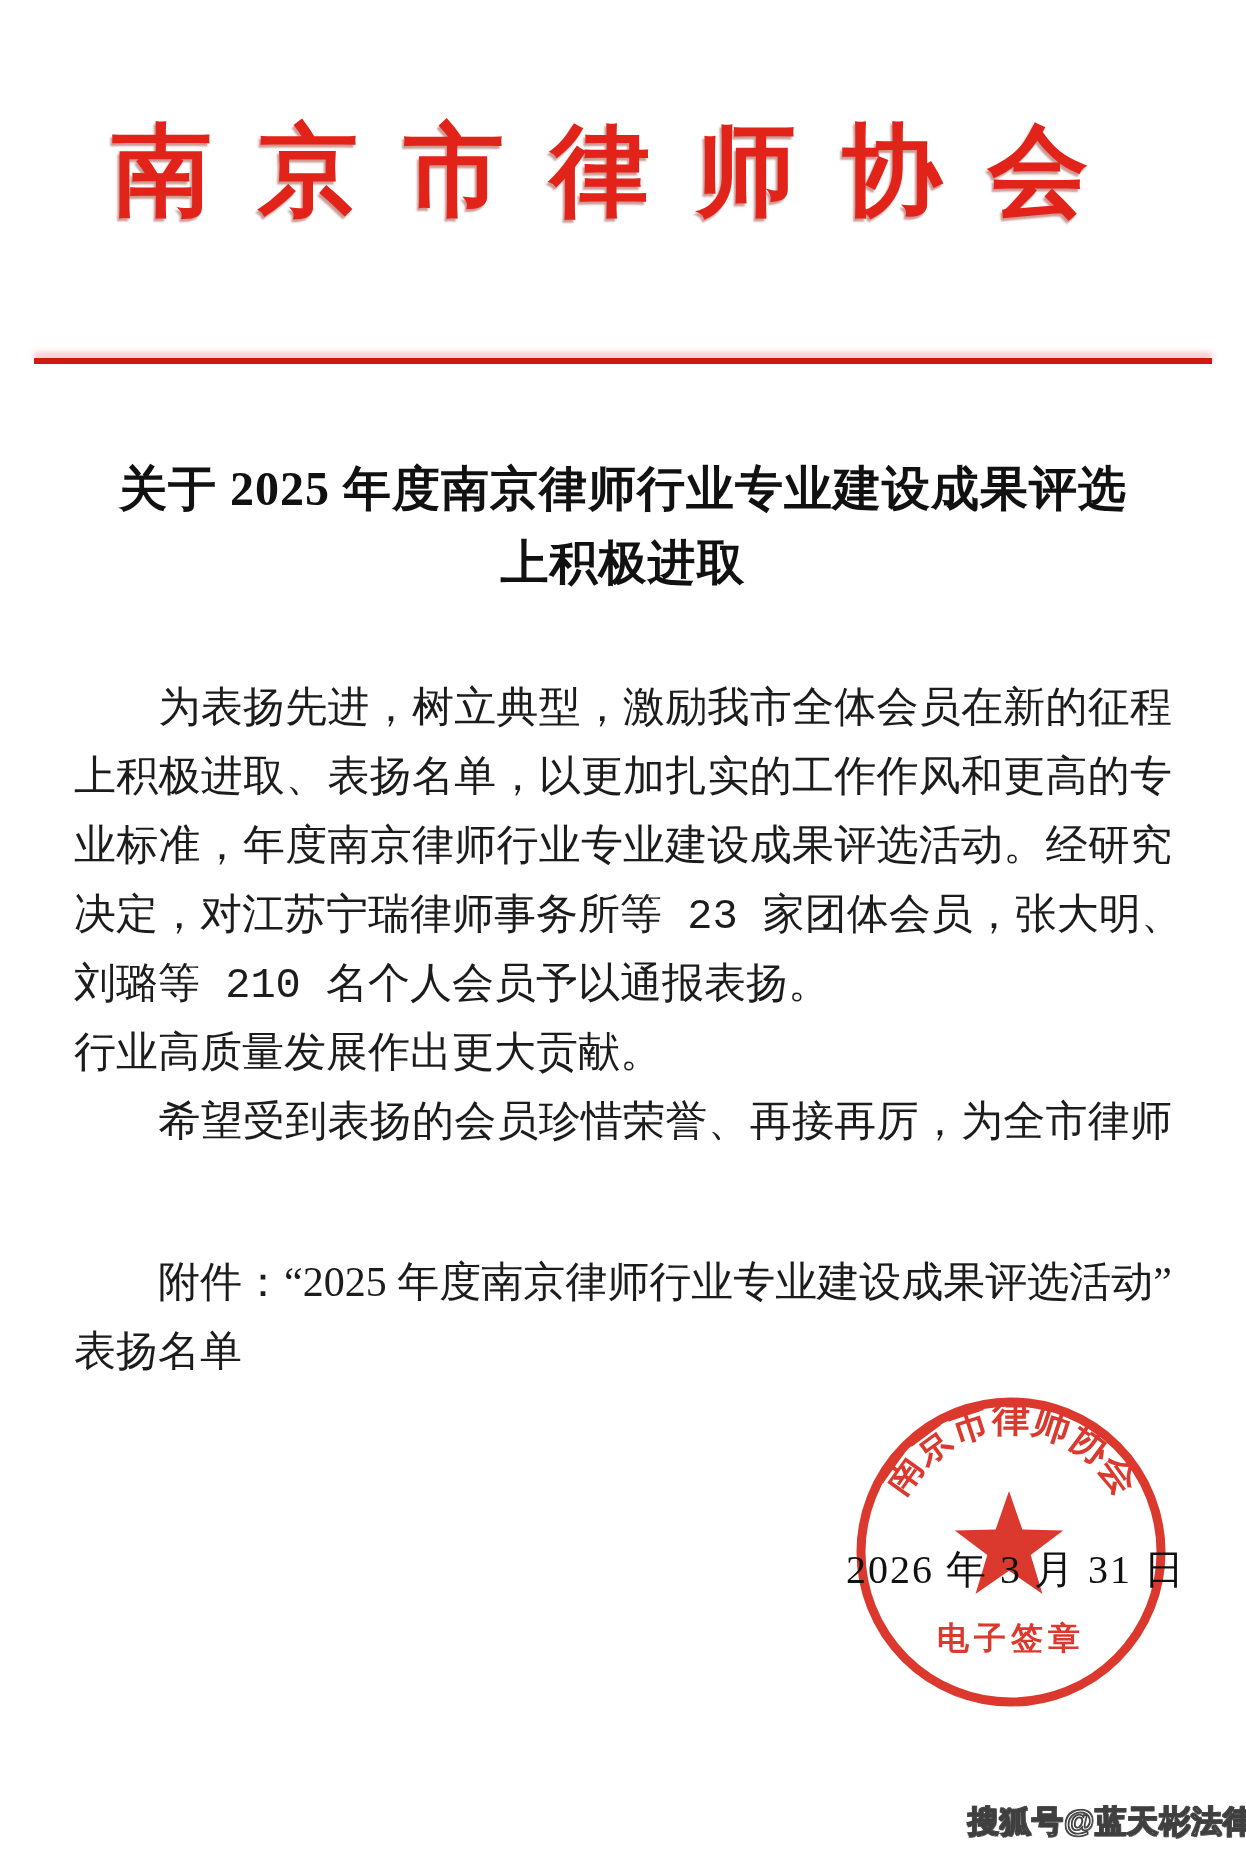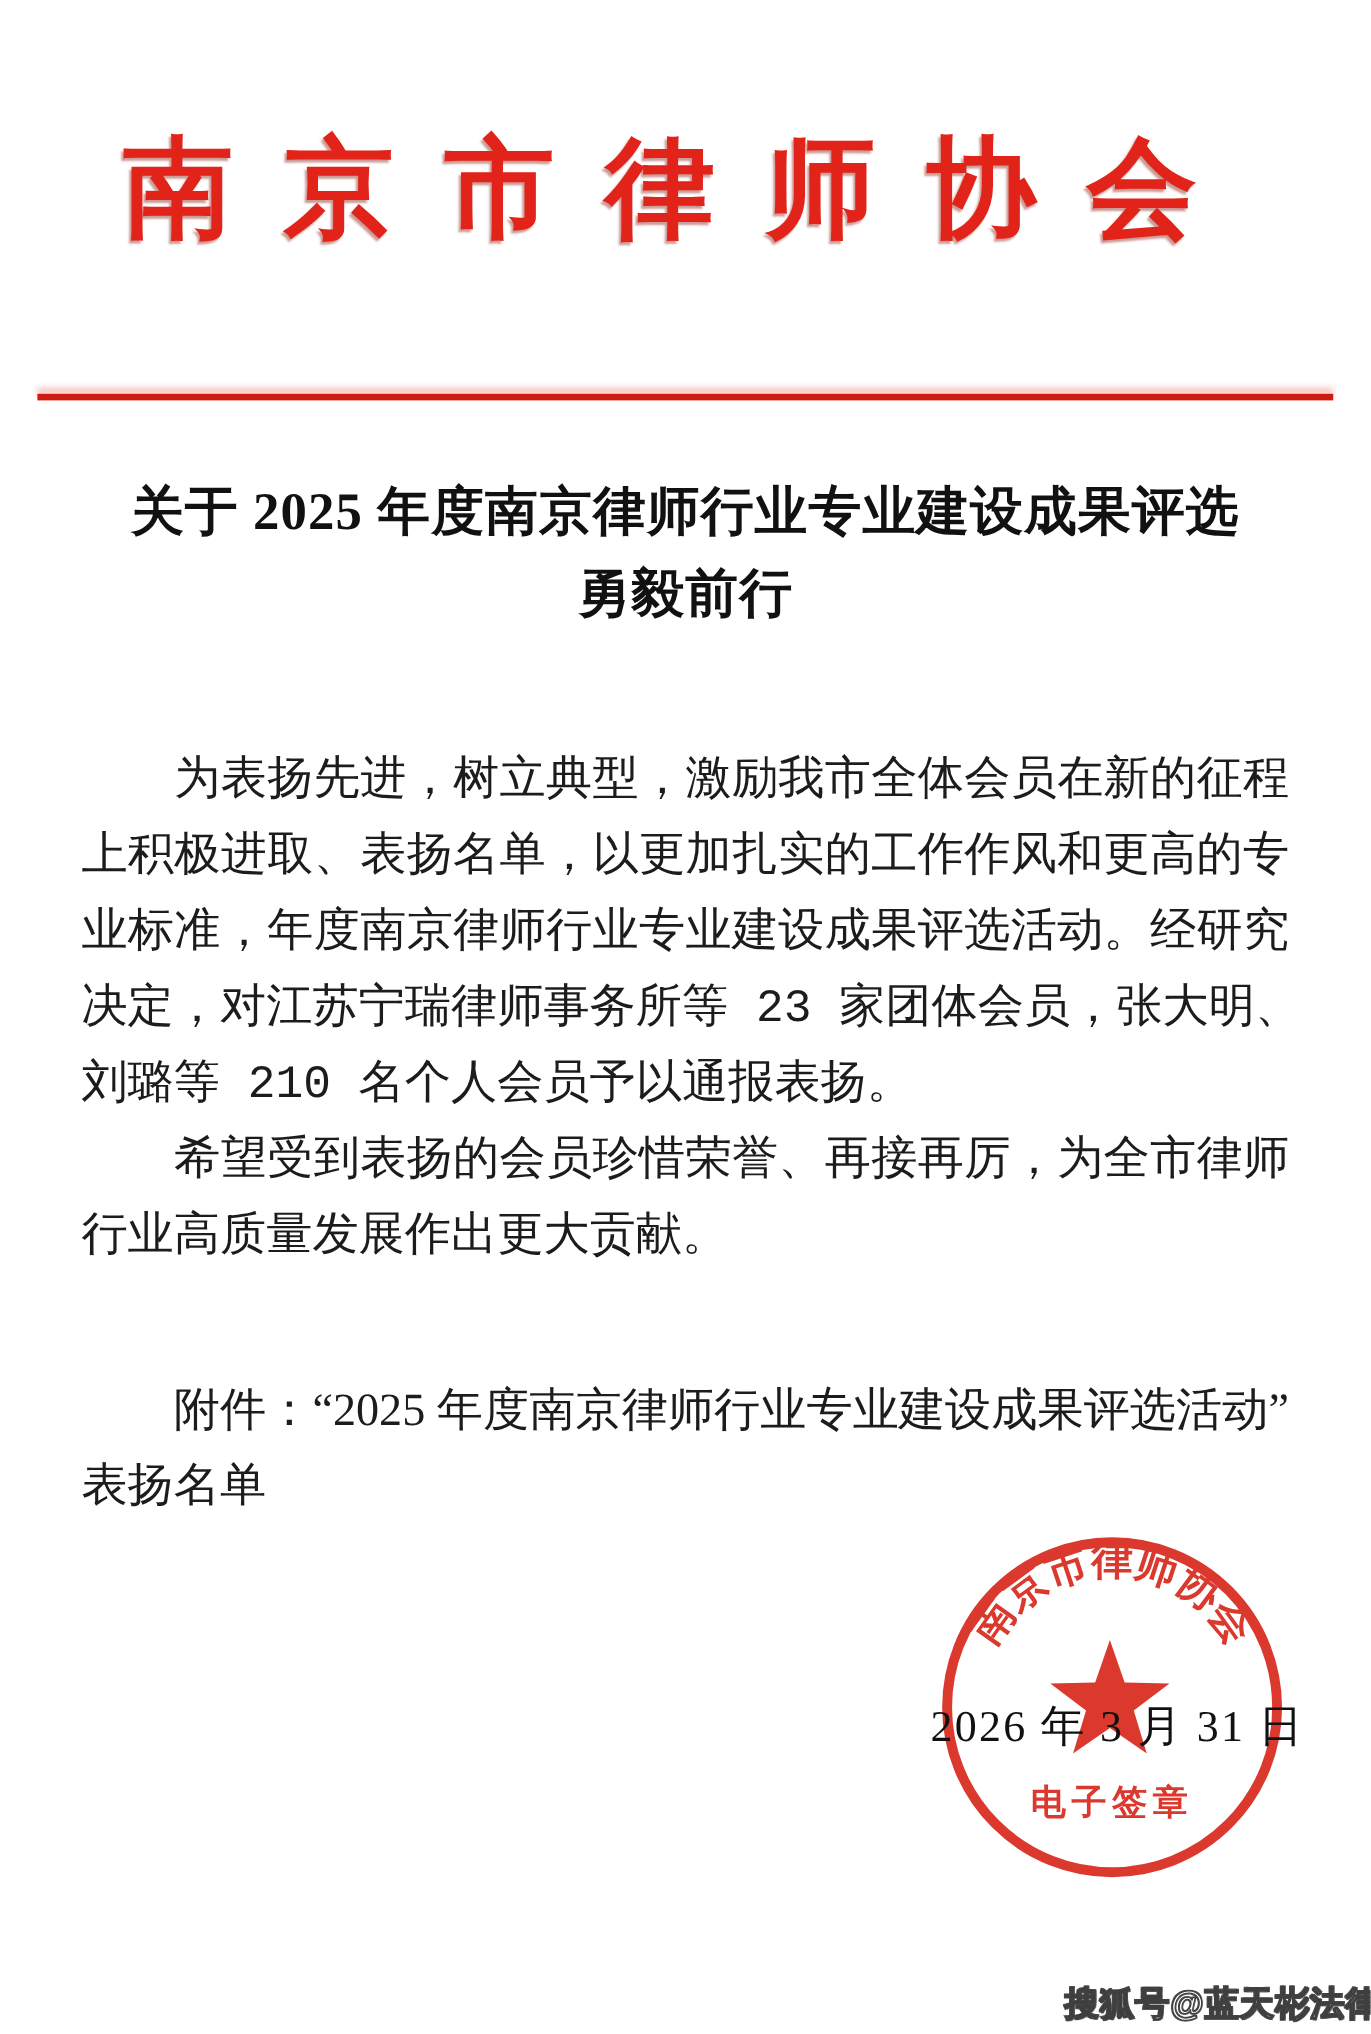--- a/index.html
+++ b/index.html
@@ -20,21 +20,21 @@
     text-shadow:-2px 3px 2px rgba(140,30,20,0.45);
     white-space:nowrap;
   }
   .red-divider{
     position:absolute;top:358px;left:34px;width:1178px;height:6px;
     background:#cf1a10;
     box-shadow:0 -5px 6px rgba(225,60,45,0.35);
   }
   
   .doc-title{
-    position:absolute;top:429px;left:0;width:1246px;
+    position:absolute;top:452px;left:0;width:1246px;
     text-align:center;color:#111111;
     font-size:48px;font-weight:bold;line-height:74px;
     letter-spacing:1px;white-space:nowrap;
   }
   
   .body-block{
     position:absolute;top:676px;left:74px;width:1098px;
     color:#1c1c1c;font-size:42px;line-height:69px;font-family:Liberation Mono, monospace;
   }
   .body-line{
@@ -73,31 +73,31 @@
 <body>
 
 <div class="page">
 
   <div class="org-header">南京市律师协会</div>
 
   <div class="red-divider"></div>
 
   <div class="doc-title">
     <div>关于 2025 年度南京律师行业专业建设成果评选</div>
-    <div>勇毅前行</div>
+    <div>上积极进取</div>
   </div>
 
   <div class="body-block">
     <div class="body-line">　　为表扬先进，树立典型，激励我市全体会员在新的征程</div>
     <div class="body-line">上积极进取、表扬名单，以更加扎实的工作作风和更高的专</div>
     <div class="body-line">业标准，年度南京律师行业专业建设成果评选活动。经研究</div>
     <div class="body-line">决定，对江苏宁瑞律师事务所等 23 家团体会员，张大明、</div>
     <div class="body-line line-end">刘璐等 210 名个人会员予以通报表扬。</div>
+    <div class="body-line line-end">行业高质量发展作出更大贡献。</div>
     <div class="body-line">　　希望受到表扬的会员珍惜荣誉、再接再厉，为全市律师</div>
-    <div class="body-line line-end">行业高质量发展作出更大贡献。</div>
   </div>
 
   <div class="attach-block">
     <div>　　附件：“2025 年度南京律师行业专业建设成果评选活动”</div>
     <div>表扬名单</div>
   </div>
 
   <div class="doc-date">2026 年 3 月 31 日</div>
 
   <svg class="seal" viewBox="0 0 318 318">

